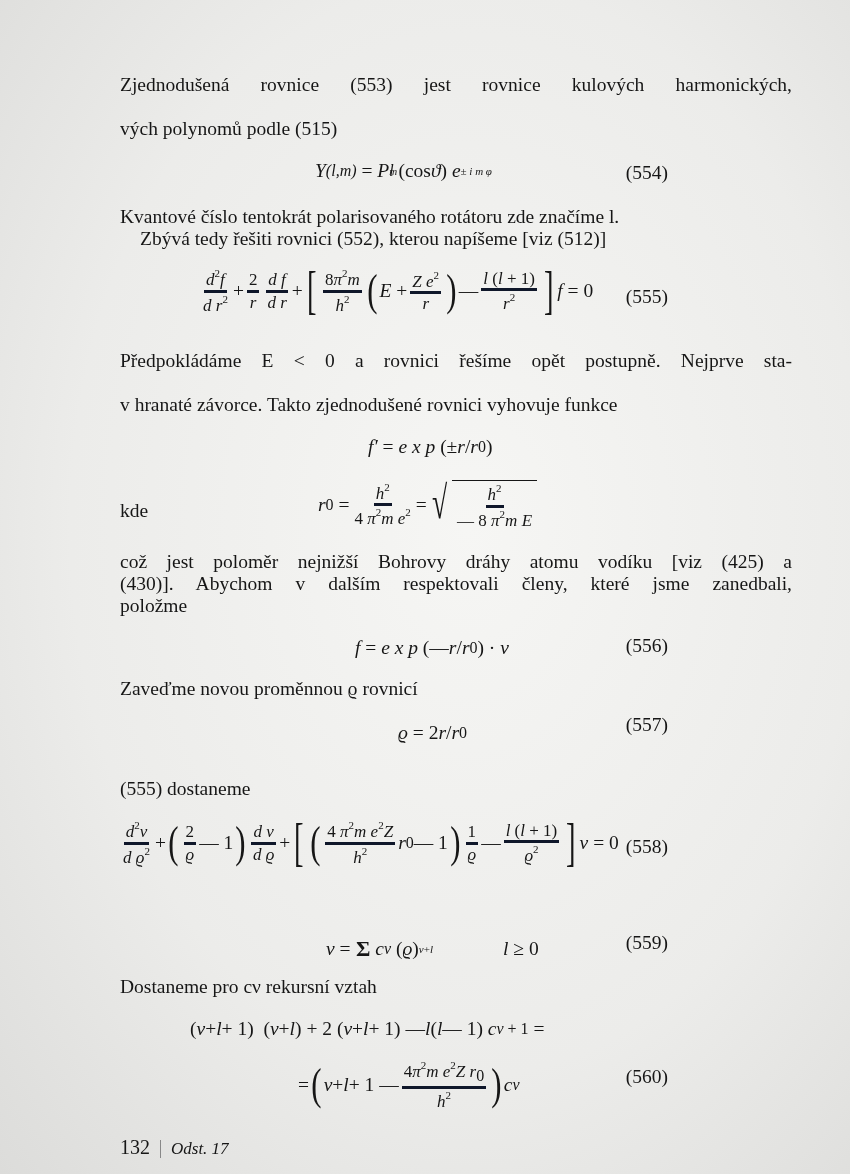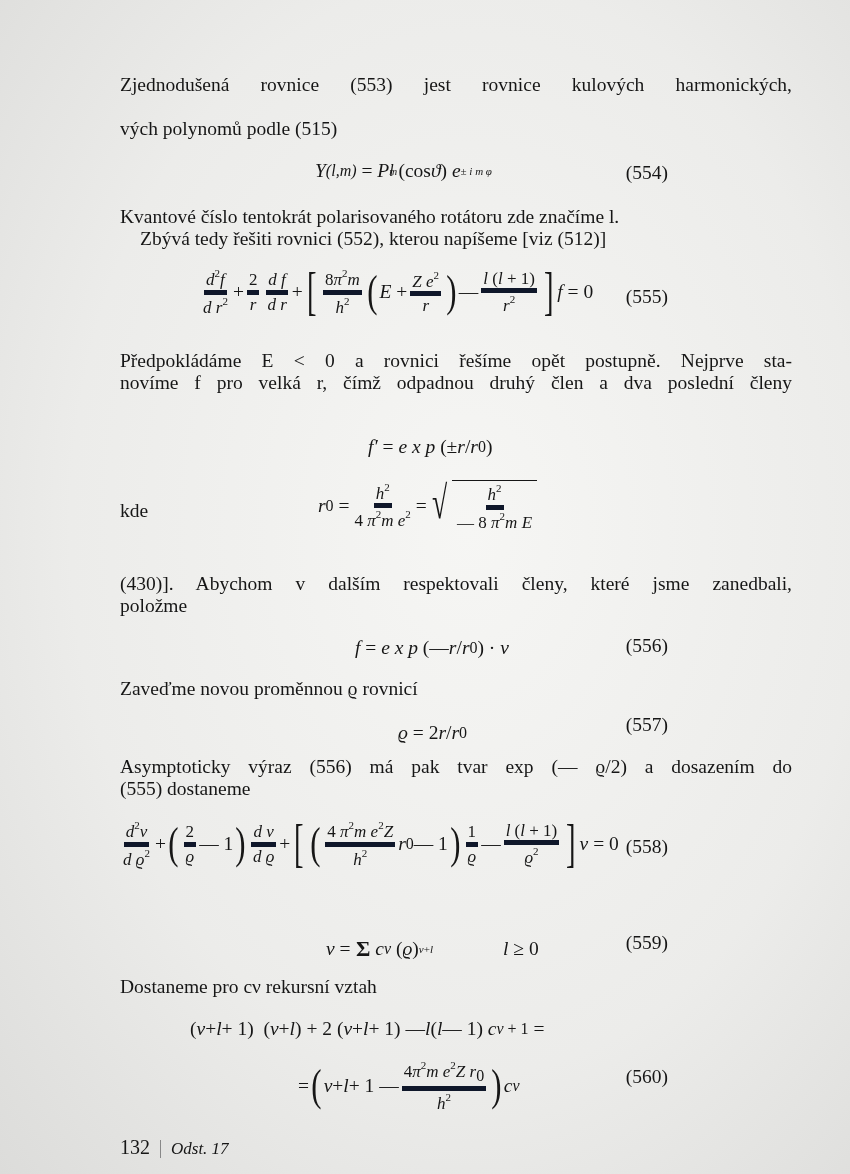--- a/index.html
+++ b/index.html
@@ -10,21 +10,21 @@
     color:#161616;
   }
   .page { position:absolute; left:0; top:0; width:724px; height:1174px; }
   .line { position:absolute; font-size:19.5px; line-height:22px; white-space:nowrap; }
   .just { left:120px; width:672px; text-align:justify; text-align-last:justify; }
   .last { left:120px; }
   .eqnum { position:absolute; right:56px; font-size:19.5px; }
   .eq { position:absolute; font-size:19.5px; white-space:nowrap; display:flex; align-items:center; }
   i, .it { font-style:italic; }
   .frac { display:inline-flex; flex-direction:column; align-items:center; vertical-align:middle; margin:0 3px; line-height:1.05; }
-  .frac .num { padding:0 2px 1px 2px; border-bottom:5px solid #0f172a; font-size:17px; }
+  .frac .num { padding:0 2px 1px 2px; border-bottom:3px solid #0f172a; font-size:17px; }
   .frac .den { padding:1px 2px 0 2px; font-size:17px; }
   .big { font-size:44px; line-height:40px; font-weight:300; transform:scaleX(0.7); display:inline-block; }
   .bigb { font-size:52px; line-height:46px; transform:scaleX(0.55); display:inline-block; }
   sup { font-size:11px; vertical-align:8px; }
   sub { font-size:16px; vertical-align:-4px; }
   .sqrt { display:inline-flex; align-items:stretch; }
   .sqrt .rad { font-size:46px; line-height:46px; transform:scaleX(0.6); }
   .sqrt .body { border-top:1px solid #161616; padding-top:2px; }
   .footer { position:absolute; left:120px; top:1136px; font-size:20px; }
   .footer .sep { display:inline-block; width:1px; height:18px; background:#888; margin:0 10px; vertical-align:middle; }
@@ -73,21 +73,21 @@
     <span class="big">)</span>—
     <span class="frac">
         <span class="num"><i>l</i> (<i>l</i> + 1)</span>
         <span class="den"><i>r</i><sup>2</sup></span>
       </span>
     <span class="bigb">]</span><i>f</i>&nbsp;= 0
   </div>
   <div class="eqnum" style="top:286px">(555)</div>
 
   <div class="line just" style="top:350px">Předpokládáme E &lt; 0 a rovnici řešíme opět postupně. Nejprve sta-</div>
-  <div class="line just" style="top:372px">novíme f pro velká r, čímž odpadnou druhý člen a dva poslední členy</div>
+  <div class="line last" style="top:394px">v hranaté závorce. Takto zjednodušené rovnici vyhovuje funkce</div>
 
   <div class="eq" style="left:368px; top:436px">
     <i>f′</i>&nbsp;= <i>&nbsp;e x p</i>&nbsp;(± <i>r</i>/<i>r</i><sub>0</sub>)
   </div>
 
   <div class="line" style="left:120px; top:500px">kde</div>
   <div class="eq" style="left:318px; top:480px">
     <i>r</i><sub>0</sub>&nbsp;=
     <span class="frac">
         <span class="num"><i>h</i><sup>2</sup></span>
@@ -96,36 +96,36 @@
     =
     <span class="sqrt">
         <span class="rad">√</span>
         <span class="body"><span class="frac">
             <span class="num"><i>h</i><sup>2</sup></span>
             <span class="den">— 8 <i>π</i><sup>2</sup><i>m E</i></span>
           </span></span>
       </span>
   </div>
 
+  <div class="line just" style="top:551px">což jest poloměr nejnižší Bohrovy dráhy atomu vodíku [viz (425) a</div>
   <div class="line just" style="top:573px">(430)]. Abychom v dalším respektovali členy, které jsme zanedbali,</div>
   <div class="line last" style="top:595px">položme</div>
 
   <div class="eq" style="left:355px; top:637px">
     <i>f</i>&nbsp;= <i>&nbsp;e x p</i>&nbsp;(— <i>r</i>/<i>r</i><sub>0</sub>) · <i>&nbsp;v</i>
   </div>
   <div class="eqnum" style="top:635px">(556)</div>
 
   <div class="line last" style="top:678px">Zaveďme novou proměnnou ϱ rovnicí</div>
 
   <div class="eq" style="left:398px; top:722px">
     <i>ϱ</i>&nbsp;= 2 <i>r</i>/<i>r</i><sub>0</sub>
   </div>
   <div class="eqnum" style="top:714px">(557)</div>
 
-  <div class="line just" style="top:756px">Asymptoticky výraz (556) má pak tvar exp (— ϱ/2) a dosazením do</div>
   <div class="line last" style="top:778px">(555) dostaneme</div>
 
   <div class="eq" style="left:118px; top:820px">
     <span class="frac">
         <span class="num"><i>d</i><sup>2</sup><i>v</i></span>
         <span class="den"><i>d ϱ</i><sup>2</sup></span>
       </span>+
     <span class="big">(</span><span class="frac">
         <span class="num">2</span>
         <span class="den"><i>ϱ</i></span>

